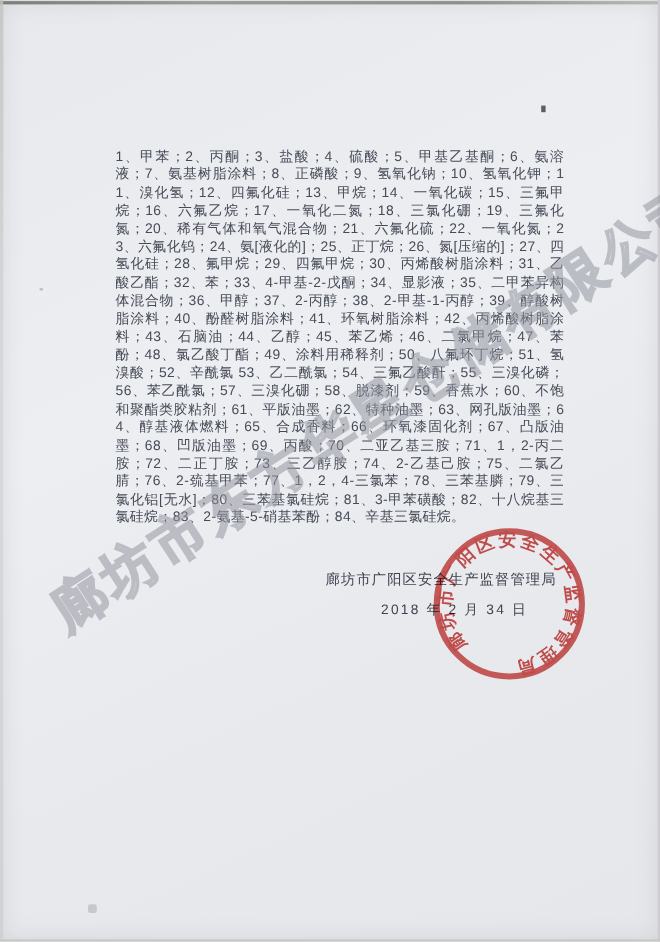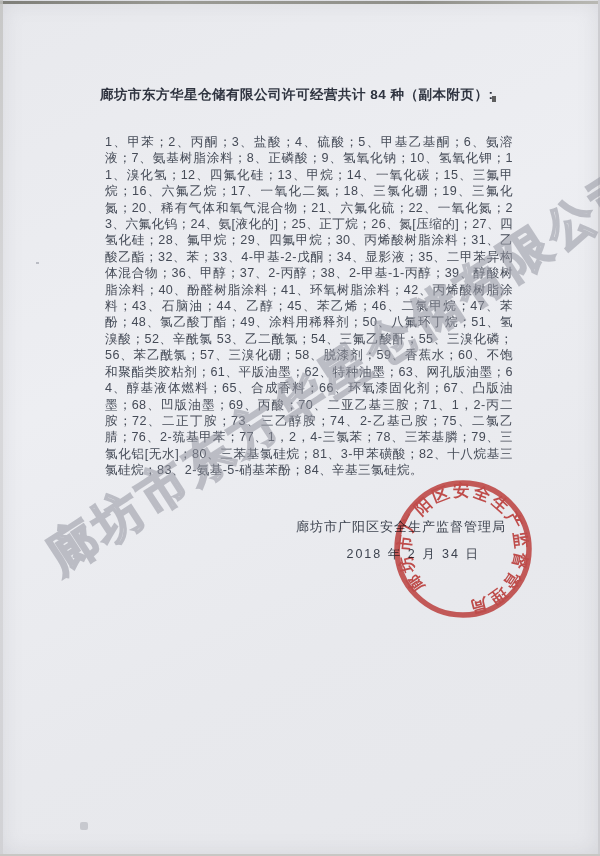--- a/index.html
+++ b/index.html
@@ -71,21 +71,20 @@
 
 <div class="page">
 
   <div class="scan-edge-top"></div>
   <div class="scan-edge-left"></div>
   <div class="scan-edge-right"></div>
   <div class="scan-edge-bottom"></div>
 
   <div class="watermark">廊坊市东方华星仓储有限公司</div>
 
-  <h1 class="title">廊坊市东方华星仓储有限公司许可经营共计 84 种（副本附页）:</h1>
 
   <p class="list-block">1、甲苯；2、丙酮；3、盐酸；4、硫酸；5、甲基乙基酮；6、氨溶液；7、氨基树脂涂料；8、正磷酸；9、氢氧化钠；10、氢氧化钾；11、溴化氢；12、四氟化硅；13、甲烷；14、一氧化碳；15、三氟甲烷；16、六氟乙烷；17、一氧化二氮；18、三氯化硼；19、三氟化氮；20、稀有气体和氧气混合物；21、六氟化硫；22、一氧化氮；23、六氟化钨；24、氨[液化的]；25、正丁烷；26、氮[压缩的]；27、四氢化硅；28、氟甲烷；29、四氟甲烷；30、丙烯酸树脂涂料；31、乙酸乙酯；32、苯；33、4-甲基-2-戊酮；34、显影液；35、二甲苯异构体混合物；36、甲醇；37、2-丙醇；38、2-甲基-1-丙醇；39、醇酸树脂涂料；40、酚醛树脂涂料；41、环氧树脂涂料；42、丙烯酸树脂涂料；43、石脑油；44、乙醇；45、苯乙烯；46、二氯甲烷；47、苯酚；48、氯乙酸丁酯；49、涂料用稀释剂；50、八氟环丁烷；51、氢溴酸；52、辛酰氯 53、乙二酰氯；54、三氟乙酸酐；55、三溴化磷；56、苯乙酰氯；57、三溴化硼；58、脱漆剂；59、香蕉水；60、不饱和聚酯类胶粘剂；61、平版油墨；62、特种油墨；63、网孔版油墨；64、醇基液体燃料；65、合成香料；66、环氧漆固化剂；67、凸版油墨；68、凹版油墨；69、丙酸；70、二亚乙基三胺；71、1，2-丙二胺；72、二正丁胺；73、三乙醇胺；74、2-乙基己胺；75、二氯乙腈；76、2-巯基甲苯；77、1，2，4-三氯苯；78、三苯基膦；79、三氯化铝[无水]；80、三苯基氯硅烷；81、3-甲苯磺酸；82、十八烷基三氯硅烷；83、2-氨基-5-硝基苯酚；84、辛基三氯硅烷。</p>
 
 
   <div class="signature">
     <p class="sig-authority">廊坊市广阳区安全生产监督管理局</p>
     <p class="sig-date">2018 年 2 月 34 日</p>
   </div>
 
   <svg class="stamp" viewBox="0 0 152 152" xmlns="http://www.w3.org/2000/svg">

